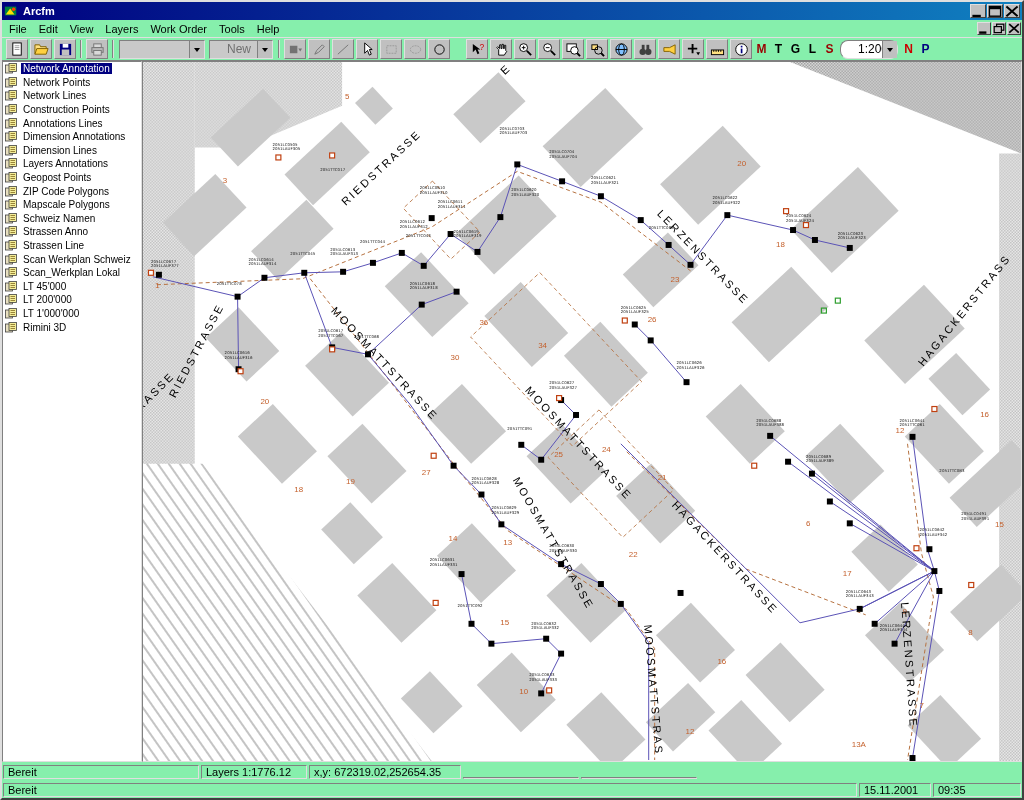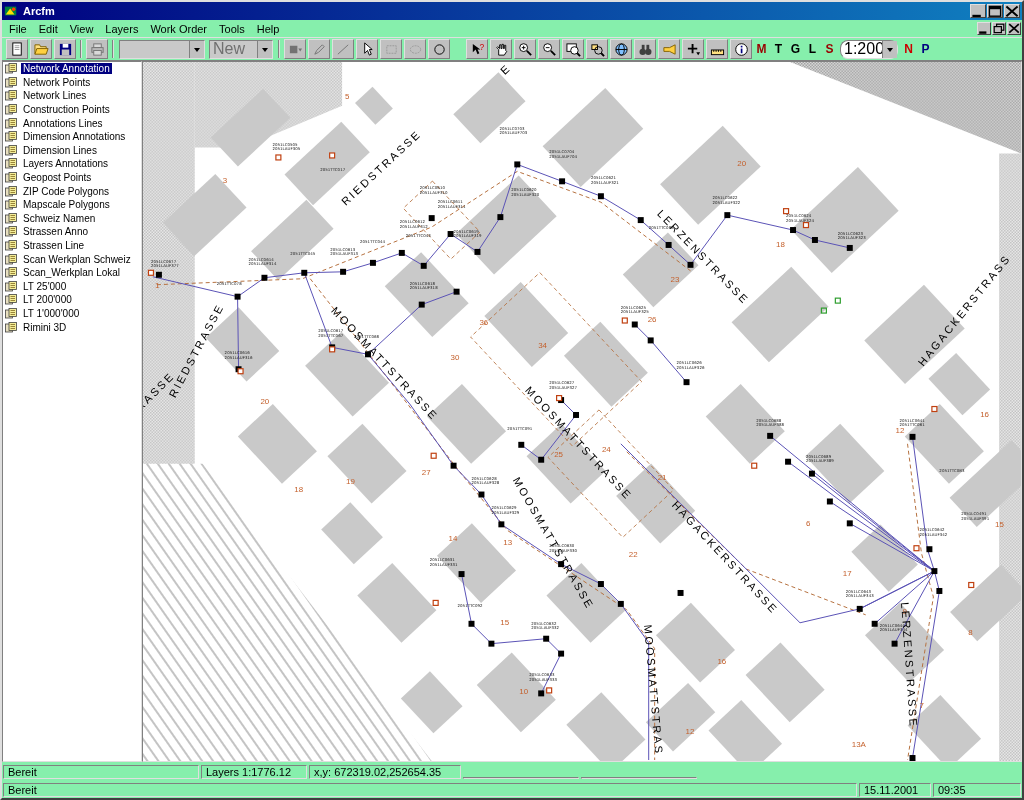--- a/index.html
+++ b/index.html
@@ -15,21 +15,21 @@
   .menu-item{padding:1px 6px;cursor:default;}
   .mdi-group{margin-left:auto;display:flex;}
   .mdi-group .winbtn{width:14px;height:13px;}
   
   .toolbar{height:24px;display:flex;align-items:center;padding:0 3px;border-top:1px solid #dfdfdf;border-bottom:1px solid #808080;flex:0 0 auto;}
   .tbtn{width:22px;height:20px;background:#c0c0c0;border:1px solid;border-color:#dfdfdf #808080 #808080 #dfdfdf;margin:0 1px;display:inline-flex;align-items:center;justify-content:center;padding:0;}
   .tbtn svg{width:15px;height:15px;}
   .tbtn.disabled svg{opacity:.4;filter:grayscale(1);}
   .tsep{width:2px;height:18px;border-left:1px solid #808080;border-right:1px solid #dfdfdf;margin:0 3px;}
   .tgap{width:14px;}
-  .combo{height:19px;background:#fff;border:1px solid;border-color:#808080 #dfdfdf #dfdfdf #808080;display:inline-flex;align-items:center;margin:0 2px;font-size:16px;}
+  .combo{height:19px;background:#fff;border:1px solid;border-color:#808080 #dfdfdf #dfdfdf #808080;display:inline-flex;align-items:center;margin:0 2px;font-size:12px;padding-left:14px;}
   .combo .cval{flex:1;padding:0 3px;overflow:hidden;white-space:nowrap;}
   .combo .carrow{width:15px;height:100%;background:#c0c0c0;border-left:1px solid #808080;display:inline-flex;align-items:center;justify-content:center;}
   .combo.disabled{background:#c9c9c9;color:#707070;}
   .carrow:after{content:"";border:3px solid transparent;border-top:4px solid #000;margin-top:4px;}
   .letterbtn{width:15px;height:20px;background:transparent;border:none;font-weight:bold;font-size:12px;padding:0;margin:0 1px;font-family:"Liberation Sans",sans-serif;}
   
   .main{flex:1;display:flex;min-height:0;}
   .sidebar{width:140px;background:#fff;border:1px solid;border-color:#808080 #dfdfdf #dfdfdf #808080;overflow:hidden;flex:0 0 auto;}
   .layer-row{height:13.6px;display:flex;align-items:center;padding-left:2px;font-size:10px;white-space:nowrap;}
   .layer-row .licon{width:13px;height:11px;margin-right:3px;flex:0 0 auto;display:inline-flex;}
@@ -425,21 +425,21 @@
           <span class="llabel">Scan_Werkplan Lokal</span>
         </div>
         <div class="layer-row">
           <span class="licon">
             <svg viewBox="0 0 12 11">
               <rect x="0.5" y="2" width="7" height="8" fill="#e8e0c0" stroke="#404040" stroke-width="0.8"></rect>
               <rect x="4" y="0.5" width="7.5" height="8" fill="#f5ee99" stroke="#404040" stroke-width="0.8"></rect>
               <path d="M5.5 2.5h4.5M5.5 4.5h4.5M5.5 6.5h4.5" stroke="#806820" stroke-width="0.8"></path>
             </svg>
           </span>
-          <span class="llabel">LT 25'000</span>
+          <span class="llabel">LT 45'000</span>
         </div>
         <div class="layer-row">
           <span class="licon">
             <svg viewBox="0 0 12 11">
               <rect x="0.5" y="2" width="7" height="8" fill="#e8e0c0" stroke="#404040" stroke-width="0.8"></rect>
               <rect x="4" y="0.5" width="7.5" height="8" fill="#f5ee99" stroke="#404040" stroke-width="0.8"></rect>
               <path d="M5.5 2.5h4.5M5.5 4.5h4.5M5.5 6.5h4.5" stroke="#806820" stroke-width="0.8"></path>
             </svg>
           </span>
           <span class="llabel">LT 200'000</span>

